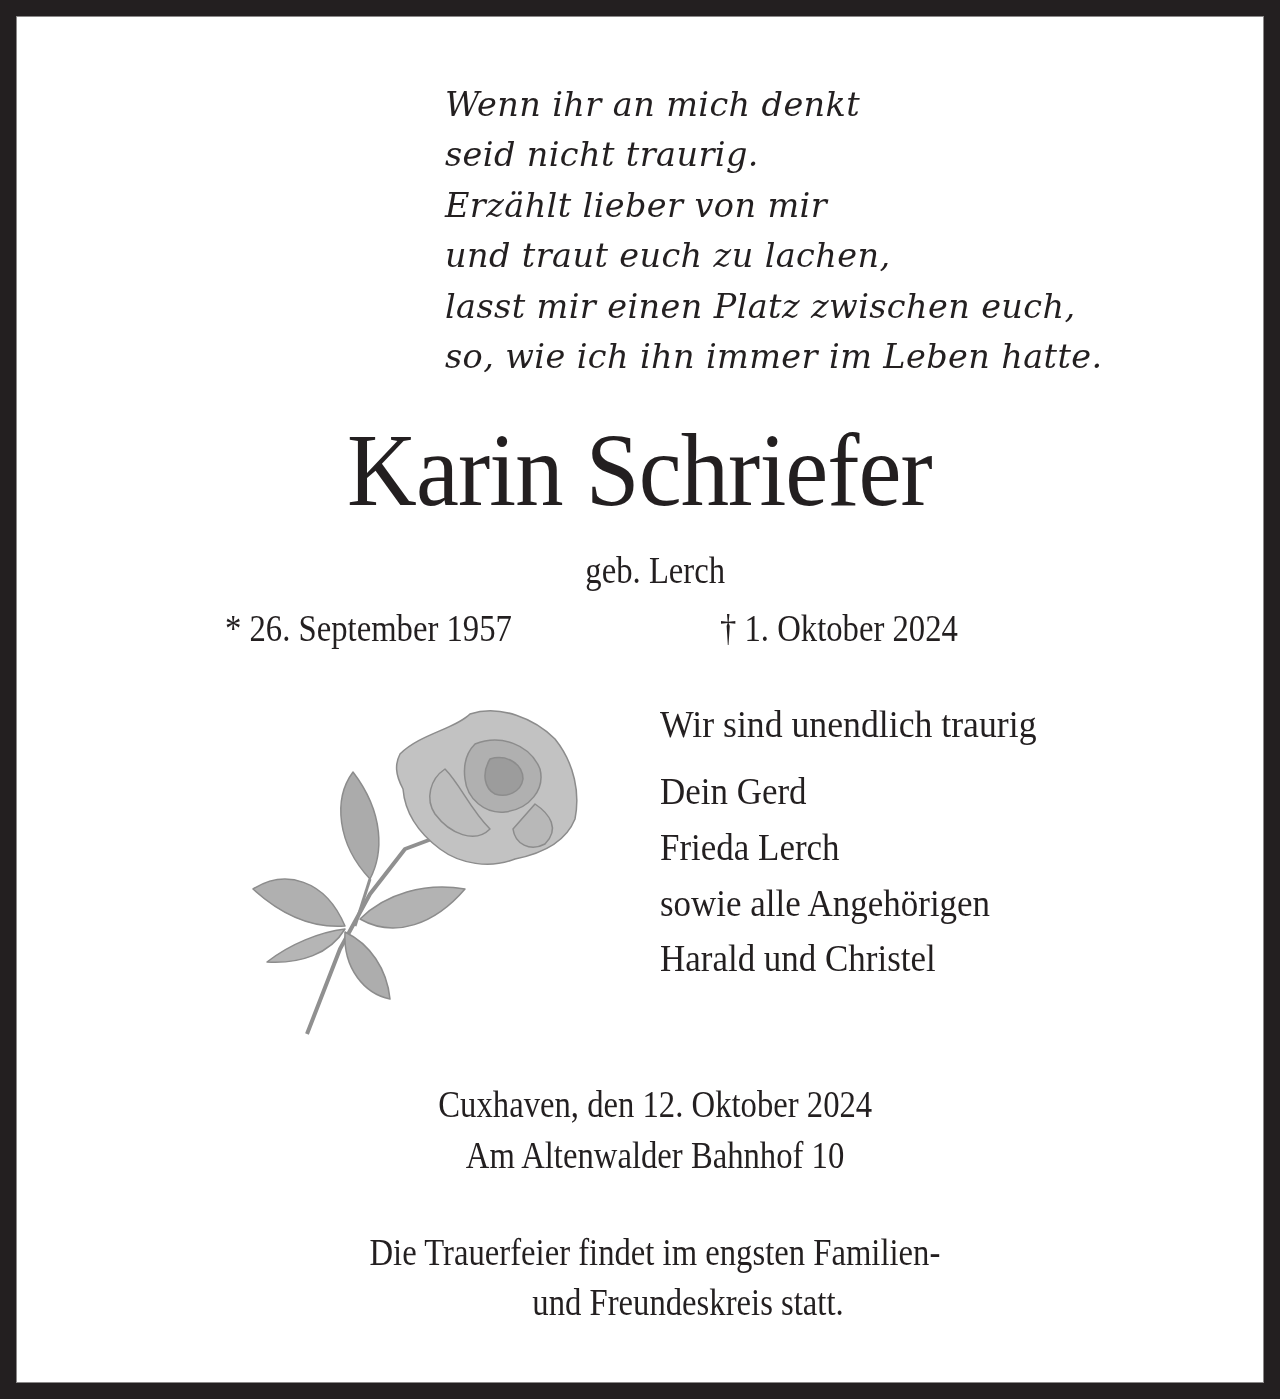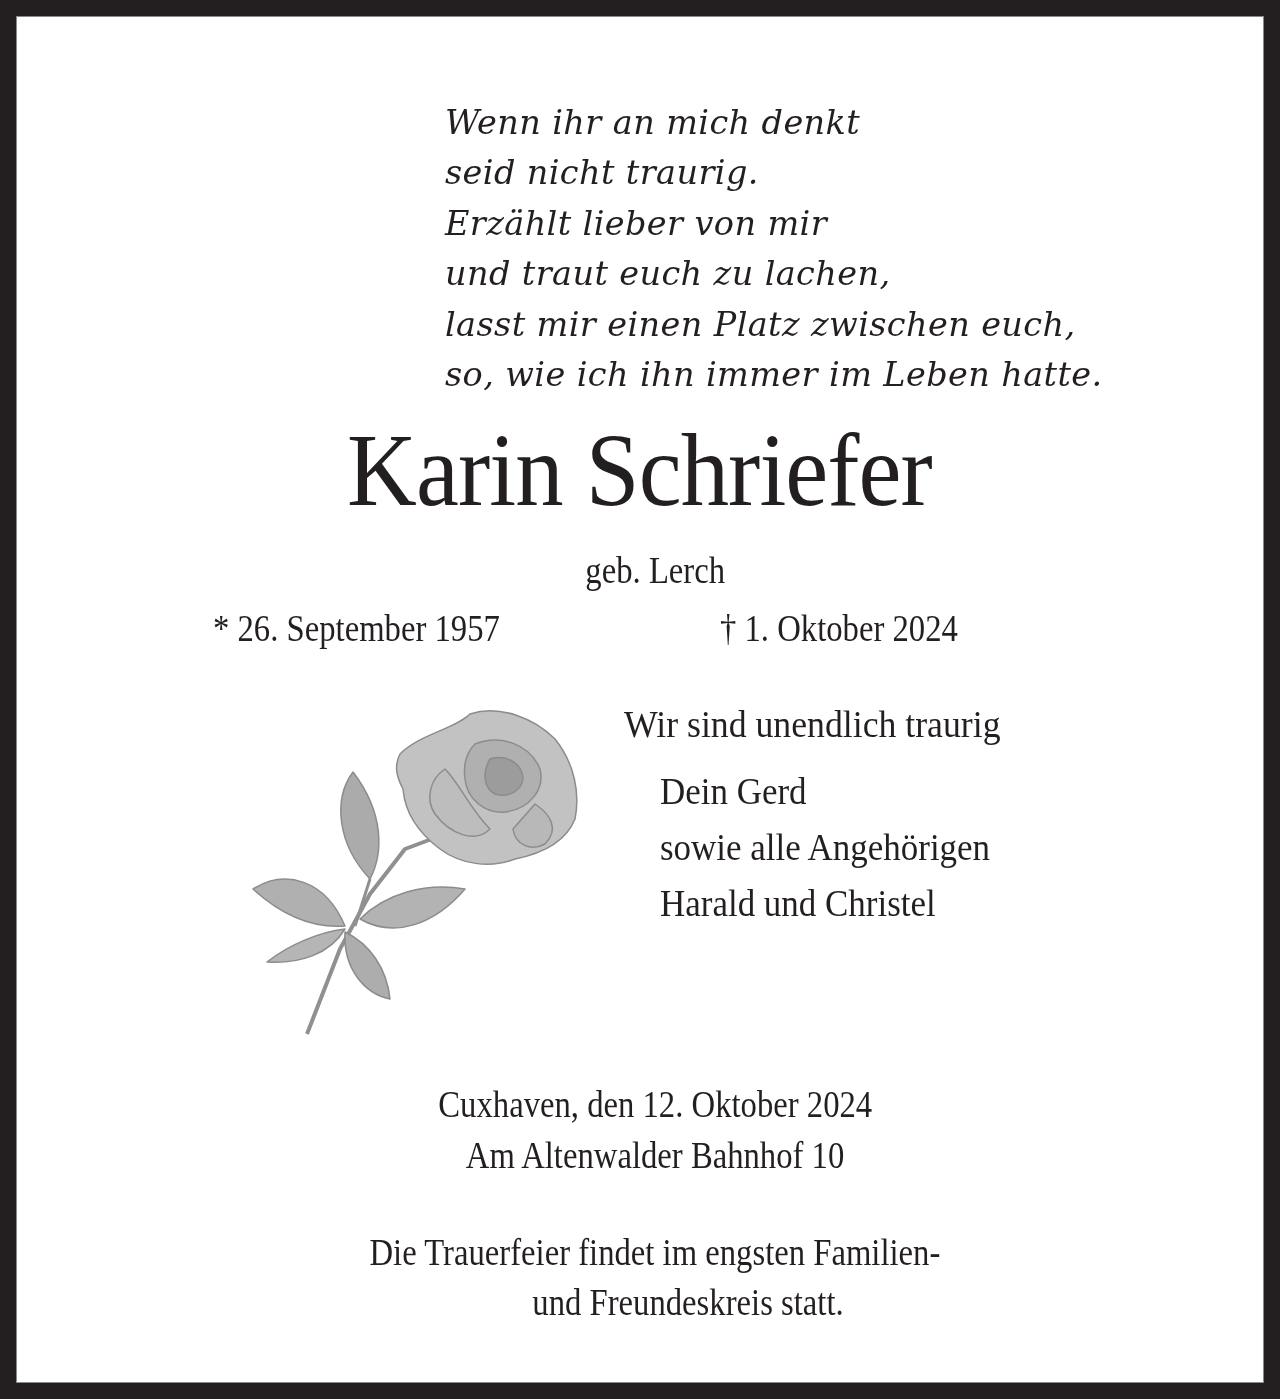--- a/index.html
+++ b/index.html
@@ -7,35 +7,35 @@
   .frame {
     position: absolute; left: 0; top: 0; width: 1280px; height: 1399px;
     box-sizing: border-box; border: 16px solid #231f20; background: #fff;
   }
   .frame::after {
     content: ""; position: absolute; left: 0; top: 0; right: 0; bottom: 0;
     border: 1px solid #8a8888;
   }
   .t { position: absolute; white-space: nowrap; color: #231f20;
        font-family: "DejaVu Serif", "Liberation Serif", serif; }
-  .poem { left: 445px; top: 97px; font-style: italic; font-size: 34px;
+  .poem { left: 445px; top: 79px; font-style: italic; font-size: 34px;
           line-height: 50.4px; letter-spacing: 0.4px; }
   .poem div { transform-origin: left center; transform: scaleX(0.985); }
   .name { left: 0; width: 1280px; text-align: center; top: 410px;
           font-family: "Liberation Serif", serif; font-weight: normal;
           font-size: 104px; line-height: 120px; letter-spacing: -1px; }
   .name span { display: inline-block; transform: scaleX(0.93); margin-left: -1px; }
   .cond { font-family: "Liberation Serif", serif; font-size: 38px; line-height: 44px; }
   .cond span { display: inline-block; transform-origin: left center; transform: scaleX(0.86); }
   .center { left: 15px; width: 1280px; text-align: center; }
   .center span { transform-origin: center center; }
   .maiden { top: 548px; }
-  .born { left: 213px; top: 606px; }
+  .born { left: 225px; top: 606px; }
   .died { left: 720px; top: 606px; }
-  .mourn-intro { left: 624px; top: 702px; font-family: "Liberation Serif", serif; font-size: 38px; line-height: 44px; text-align: right; }
+  .mourn-intro { left: 660px; top: 702px; font-family: "Liberation Serif", serif; font-size: 38px; line-height: 44px; text-align: right; }
   .mourn-intro span { display:inline-block; transform-origin:left center; transform: scaleX(0.94); }
   .mourners { position: absolute; left: 660px; top: 764px; }
   .mourners div { font-family: "Liberation Serif", serif; font-weight: normal;
                   font-size: 38px; line-height: 55.8px; color: #231f20; white-space: nowrap; }
   .mourners div span { display:inline-block; transform-origin:left center; transform: scaleX(0.92); }
   .place { top: 1082px; }
   .address { top: 1133px; text-decoration: underline; }
   .service1 { top: 1230px; font-family: Liberation Serif, serif; }
   .service2 { top: 1280px; padding-left: 33px; }
   .rose { position: absolute; left: 245px; top: 704px; width: 340px; height: 335px; }
@@ -92,20 +92,21 @@
     <path d="M290 100 C305 110, 315 125, 300 140 C285 148, 270 140, 268 125 Z" fill="#b8b8b8"></path>
   </g>
 </svg>
 
 <div class="t mourn-intro">
   <span>Wir sind unendlich traurig</span>
 </div>
 
 <div class="mourners">
   <div><span>Dein Gerd</span></div>
+  <div><span>Frieda Lerch</span></div>
   <div><span>sowie alle Angehörigen</span></div>
   <div><span>Harald und Christel</span></div>
 </div>
 
 <div class="t cond center place">
   <span>Cuxhaven, den 12. Oktober 2024</span>
 </div>
 <div class="t cond center address">
   <span>Am Altenwalder Bahnhof 10</span>
 </div>

